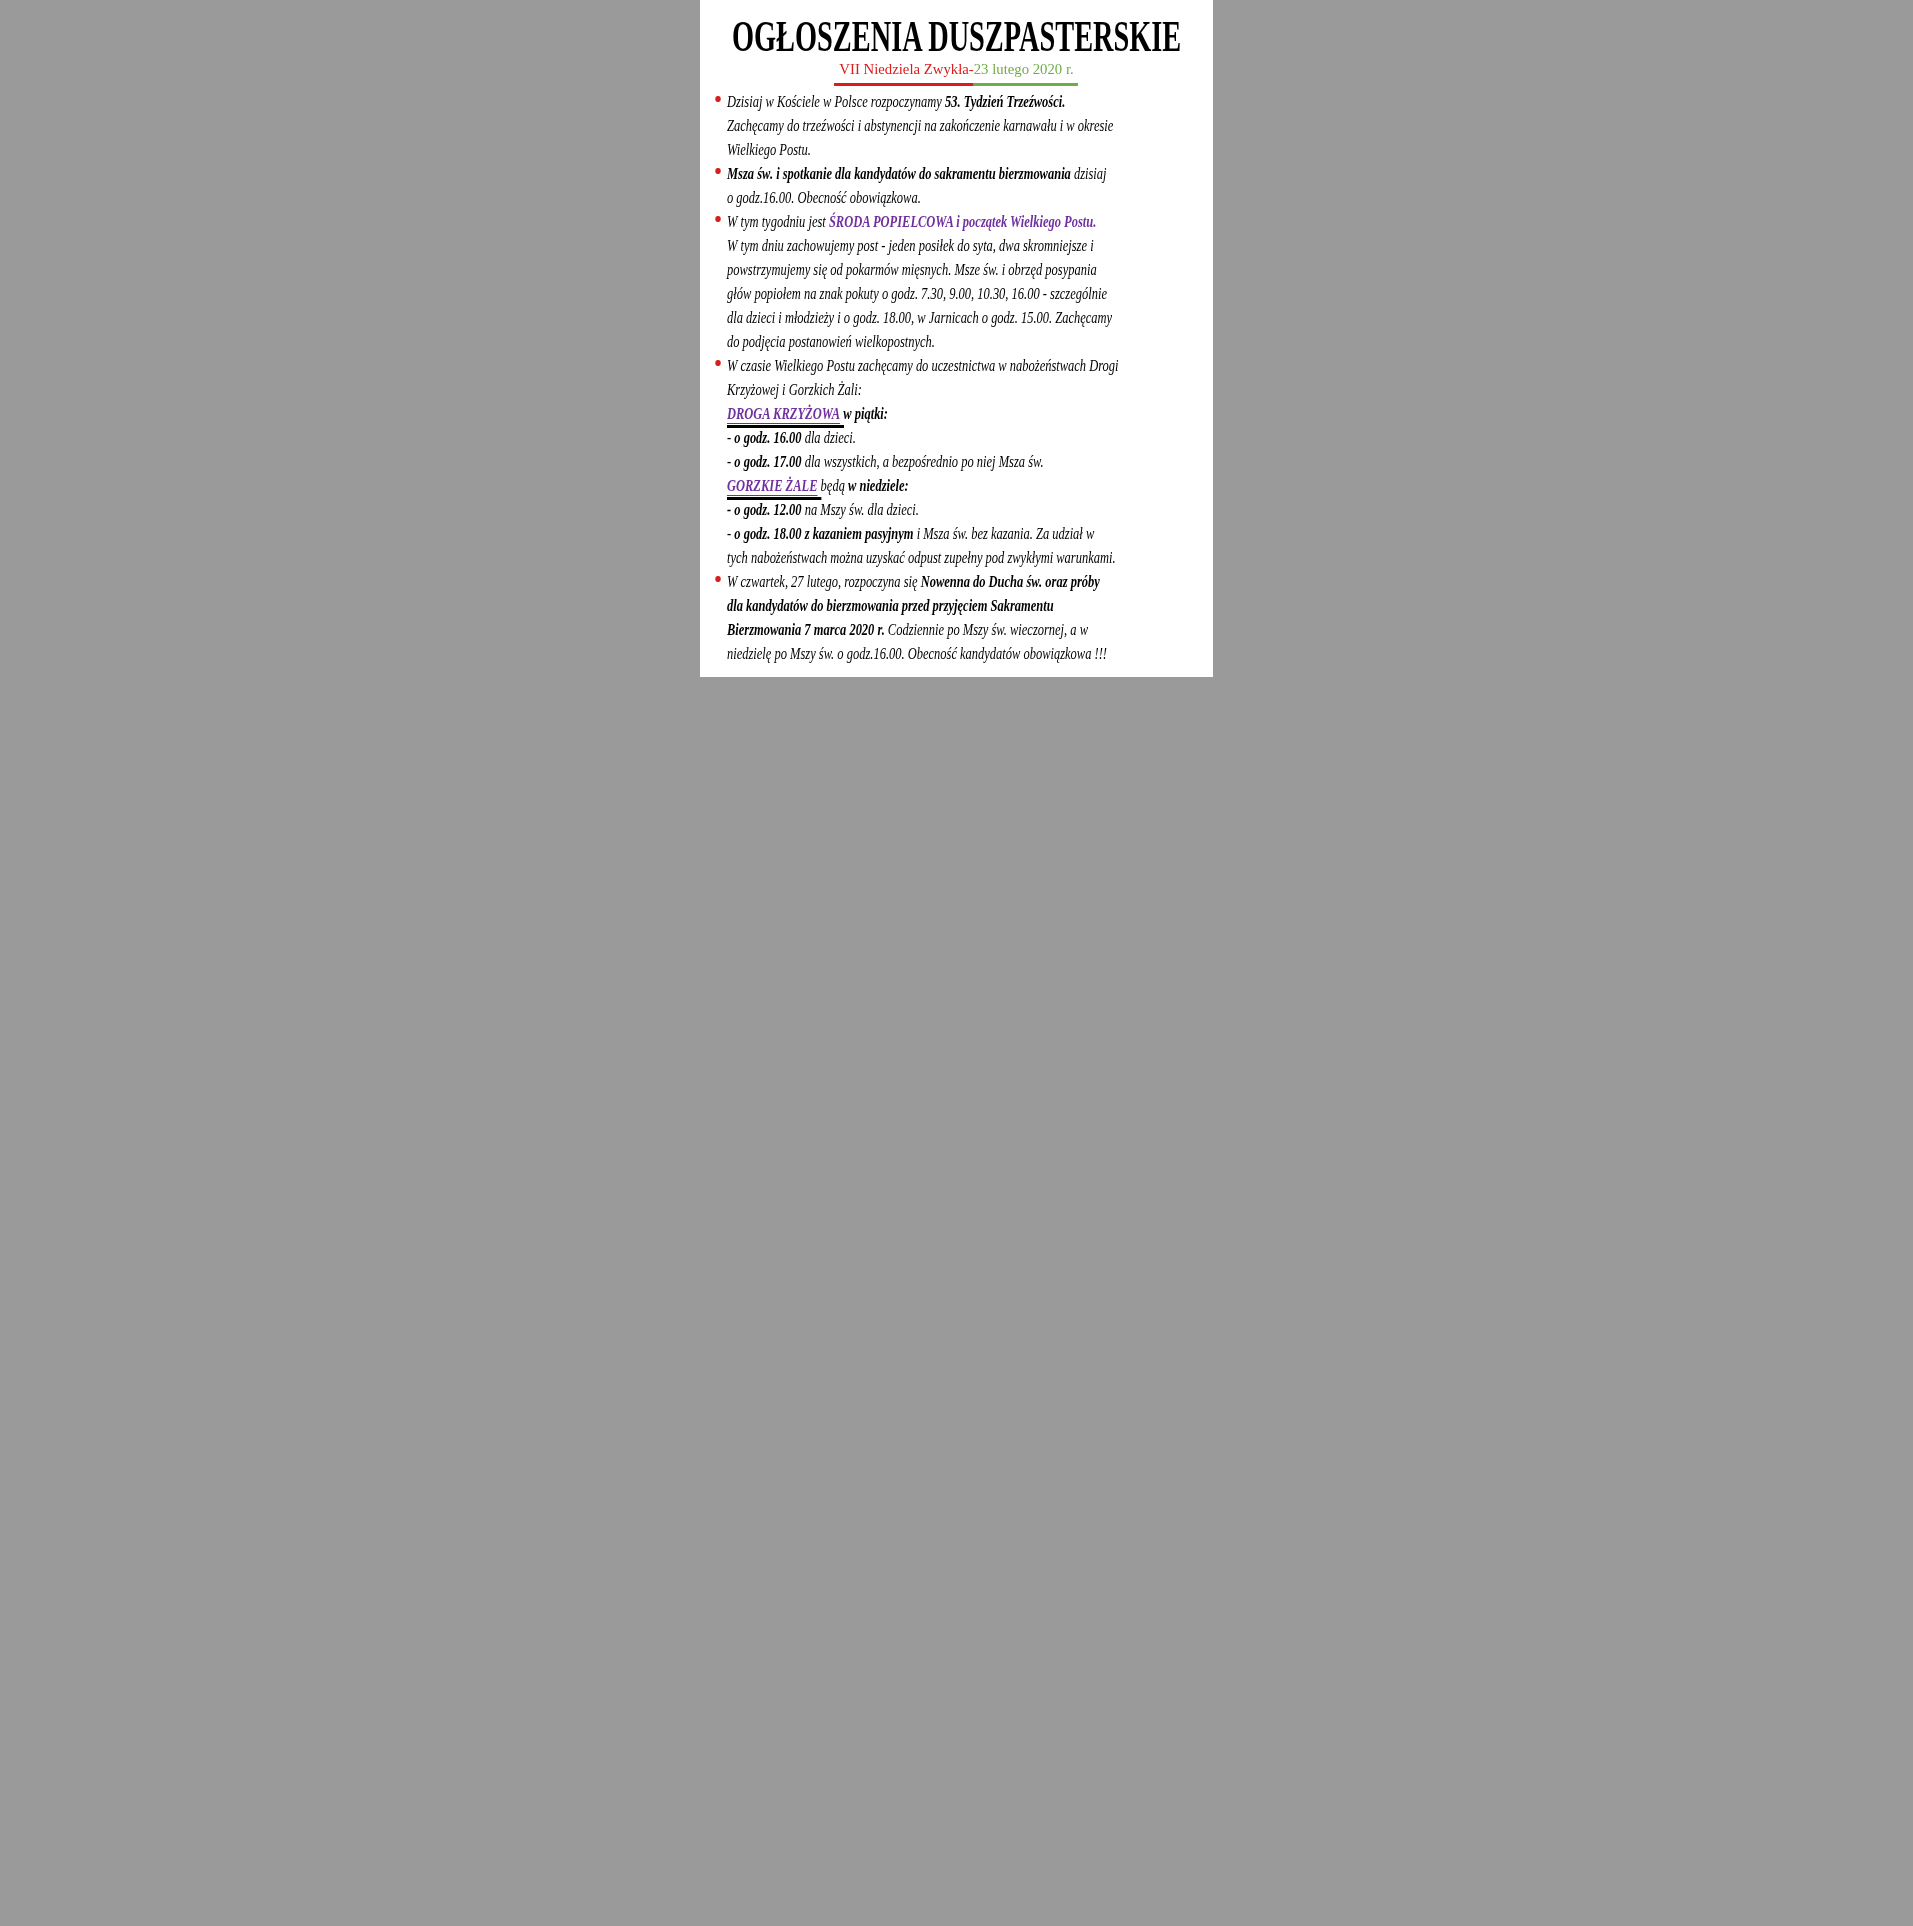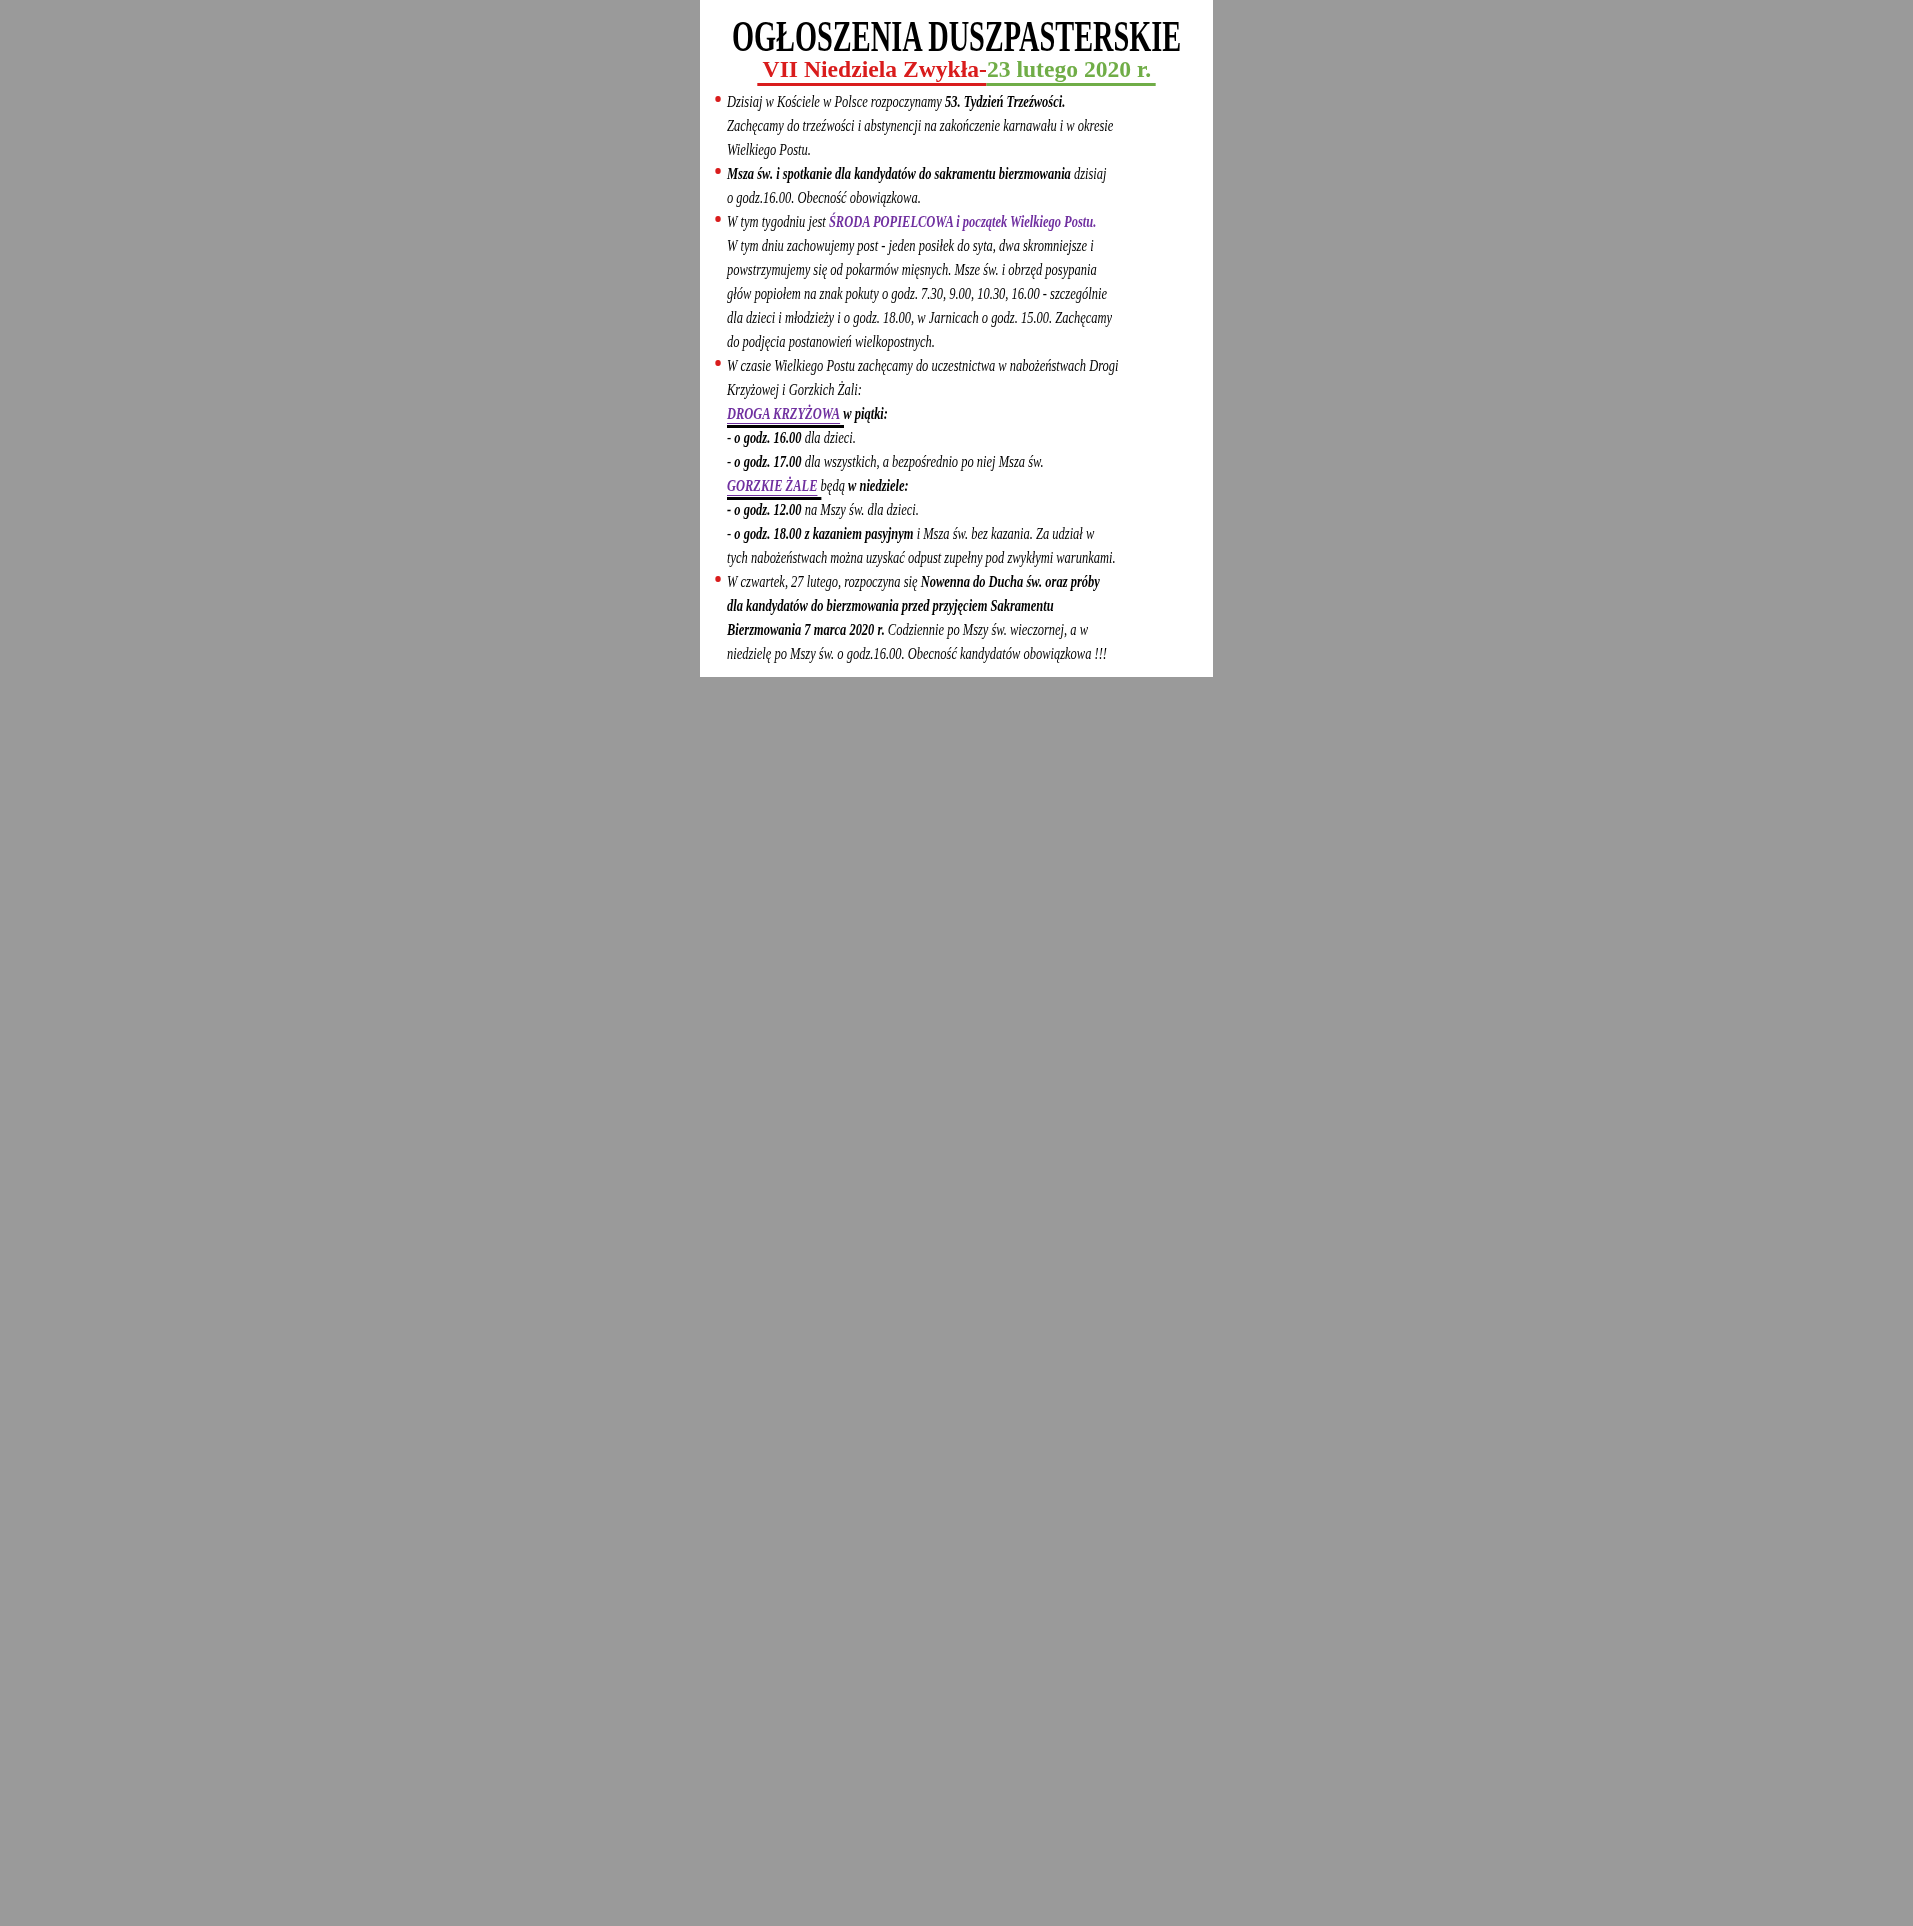--- a/index.html
+++ b/index.html
@@ -20,22 +20,22 @@
     font-weight:bold;
     font-size:44px;
     line-height:41px;
     white-space:nowrap;
   }
   .fit{display:inline-block;transform-origin:50% 50%;}
   
   .subtitle{
     display:flex;justify-content:center;
     white-space:nowrap;
-    font-weight:bold;
-    font-size:24px;
+    font-weight:normal;
+    font-size:15px;
     line-height:22.3px;
     align-items:flex-end;
   }
   .sub{display:inline-block;padding-bottom:2.7px;border-bottom:3.1px solid currentColor;}
   .sub-red{color:var(--red);padding-left:5.4px;}
   .sub-green{color:var(--green);padding-right:4.6px;}
   
   .bodywrap{margin:3.9px 0 0 27px;font-style:italic;}
   .bodytext{
     width:562px;

